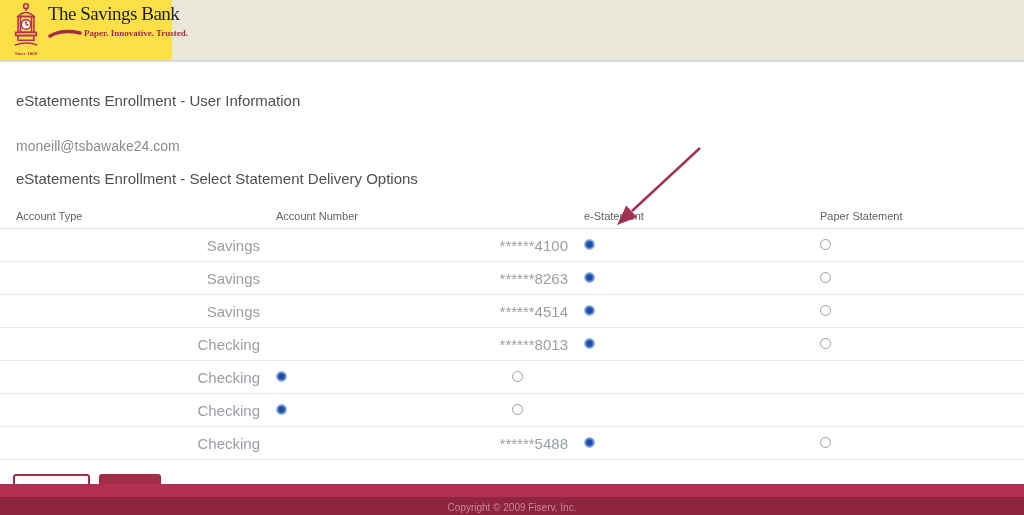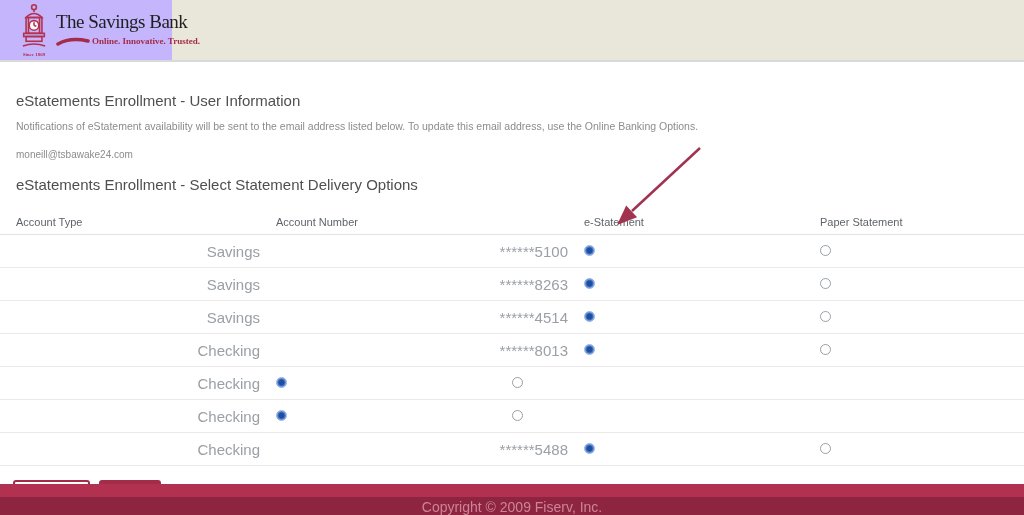--- a/index.html
+++ b/index.html
@@ -3,38 +3,38 @@
 <meta charset="utf-8">
 <style>
   * { margin:0; padding:0; box-sizing:border-box; }
   html,body { width:1024px; height:515px; overflow:hidden; background:#ffffff;
               font-family:"Liberation Sans", sans-serif; }
   body { position:relative; }
 
   
   .header { height:62px; background:#e9e6da; border-bottom:2px solid #d9d9db;
             display:flex; align-items:stretch; }
-  .logo-box { width:172px; background:#c4b5fd; display:flex; align-items:center;
-              padding:3px 6px 3px 16px; }
+  .logo-box { width:172px; background:#fde047; display:flex; align-items:flex-start;
+              padding:3px 6px 3px 8px; }
   .logo-icon-wrap { display:flex; flex-direction:column; align-items:center; margin-right:4px; }
   .logo-since { font-family:"Liberation Serif", serif; font-size:5px; color:#b5314f;
                 font-weight:bold; margin-top:-2px; }
   .logo-text { display:flex; flex-direction:column; }
   .logo-name { font-family:"Liberation Serif", serif; font-size:19px; color:#1f1f1f;
                letter-spacing:-0.5px; white-space:nowrap; }
   .logo-tagline-row { display:flex; align-items:center; margin-top:-1px; }
   .logo-tagline { font-family:"Liberation Serif", serif; font-size:9px; color:#a32c49;
                   font-weight:bold; white-space:nowrap; margin-left:2px; }
 
   
   .main { padding:10px 0 0 0; }
   .pad { padding-left:16px; padding-right:16px; }
   .section-title { font-size:15px; font-weight:400; color:#4f4f4f; margin-top:20px; }
   .section-desc { font-size:10.5px; color:#8c8c8c; margin-top:11px; }
-  .email-value { font-size:10px; color:#8c8c8c; margin-top:17px; }
+  .email-value { font-size:14px; color:#8c8c8c; margin-top:29px; }
   .section-title.second { margin-top:16px; }
 
   
   .accounts-table { width:1024px; margin-top:16px; }
   .t-row { display:flex; align-items:center; border-bottom:1px solid #e9e9e9; }
   .t-head { height:26px; border-bottom:1px solid #e3e3e3; }
   .t-body-row { height:33px; }
   .col1 { width:260px; padding-left:16px; }
   .col2 { width:308px; padding-left:16px; }
   .col3 { width:236px; padding-left:16px; }
@@ -57,21 +57,21 @@
          height:27px; display:flex; align-items:center; justify-content:center;
          cursor:pointer; }
   .btn-previous { width:77px; background:#ffffff; border:2px solid #a32c49; color:#a32c49; }
   .btn-next { width:62px; background:#a32c49; border:2px solid #a32c49; color:#ffffff;
               margin-left:9px; }
 
   
   .footer { position:absolute; left:0; bottom:0; width:1024px; }
   .footer-top { height:13px; background:#b23050; }
   .footer-bottom { height:18px; background:#8d2440; text-align:center; }
-  .footer-text { font-size:14px; color:#cf8396; line-height:20px; }
+  .footer-text { font-size:10px; color:#cf8396; line-height:20px; }
 </style>
 </head>
 <body>
 
 <div class="header">
   <div class="logo-box">
     <div class="logo-icon-wrap">
       <span>
         <svg width="36" height="46" viewBox="0 0 44 58">
           <g stroke="#b5314f" stroke-width="2" fill="none">
@@ -93,45 +93,44 @@
       <span class="logo-since">Since 1869</span>
     </div>
     <div class="logo-text">
       <span class="logo-name">The Savings Bank</span>
       <span class="logo-tagline-row">
         <span>
           <svg width="34" height="10" viewBox="0 0 34 10">
             <path d="M2,8 Q14,1 32,5" stroke="#a32c49" stroke-width="3.5" fill="none" stroke-linecap="round"></path>
           </svg>
         </span>
-        <span class="logo-tagline">Online. Innovative. Trusted.</span>
+        <span class="logo-tagline">Paper. Innovative. Trusted.</span>
       </span>
     </div>
   </div>
 </div>
 
 <div class="main">
   <div class="pad">
     <div class="section-title">eStatements Enrollment - User Information</div>
-    <div class="section-desc">Notifications of eStatement availability will be sent to the email address listed below. To update this email address, use the Online Banking Options.</div>
     <div class="email-value">moneill@tsbawake24.com</div>
     <div class="section-title second">eStatements Enrollment - Select Statement Delivery Options</div>
   </div>
 
   <div class="accounts-table">
     <div class="t-row t-head">
       <span class="col1 hcell">Account Type</span>
       <span class="col2 hcell">Account Number</span>
       <span class="col3 hcell">e-Statement</span>
       <span class="col4 hcell">Paper Statement</span>
     </div>
     <div>
     <div class="t-row t-body-row">
       <span class="col1 cell-text">Savings</span>
-      <span class="col2 cell-text">******5100</span>
+      <span class="col2 cell-text">******4100</span>
       <span class="col3"><span class="radio on"></span></span>
       <span class="col4"><span class="radio off"></span></span>
     </div>
 
     <div class="t-row t-body-row">
       <span class="col1 cell-text">Savings</span>
       <span class="col2 cell-text">******8263</span>
       <span class="col3"><span class="radio on"></span></span>
       <span class="col4"><span class="radio off"></span></span>
     </div>

